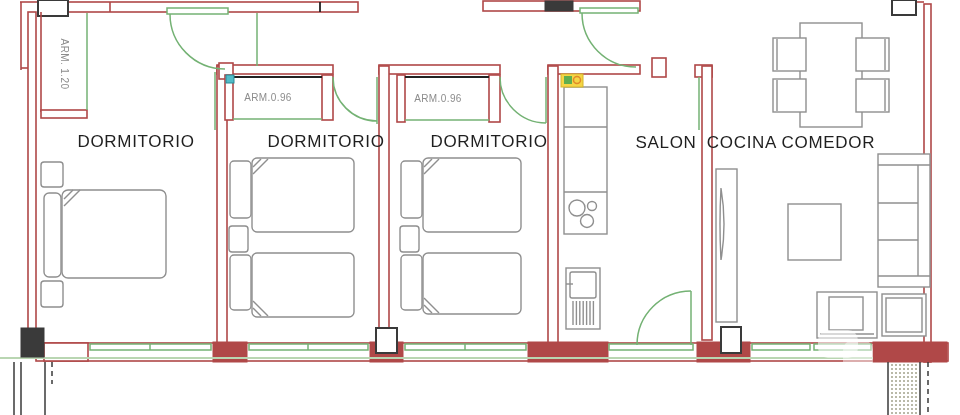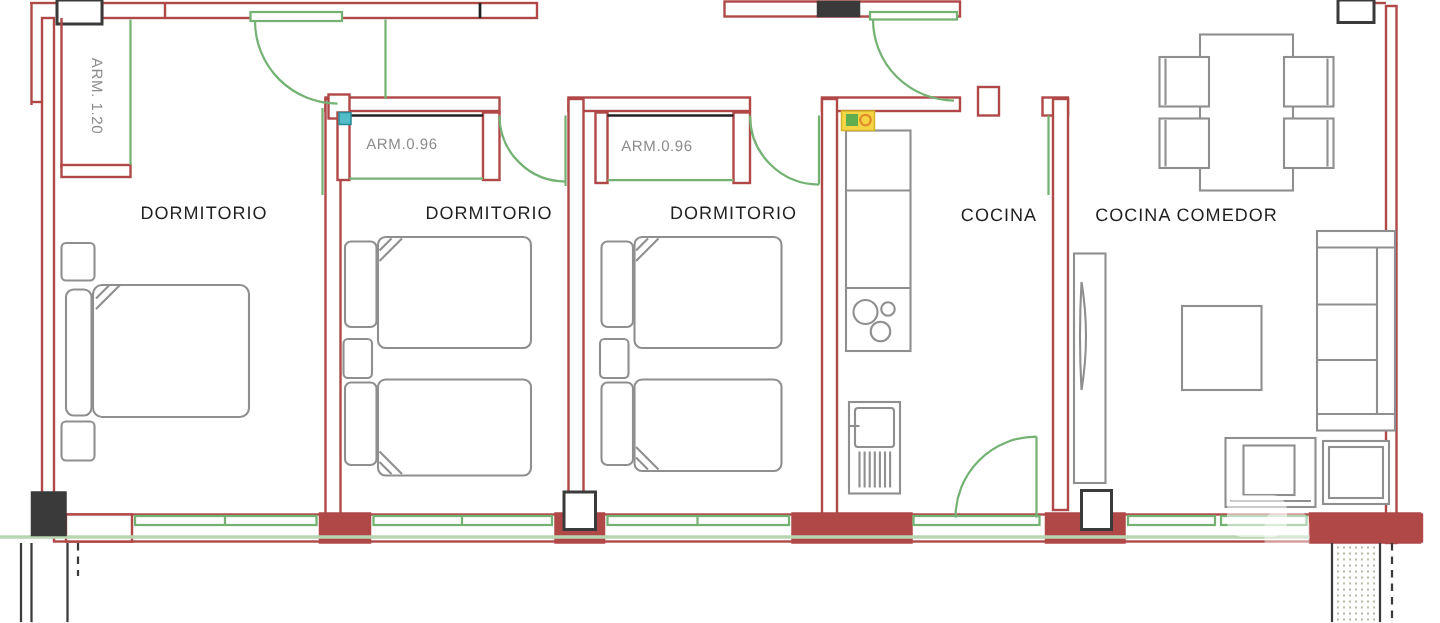--- a/index.html
+++ b/index.html
@@ -1,18 +1,18 @@
 <!DOCTYPE html>
 <html style="--background: #ffffff; --wall: #b04848; --door_green: #74b274; --window_sill: #b9d6b2; --furniture: #8f8f8f; --pillar: #3a3a3a; --label_dark: #1f1f1f; --label_gray: #8c8c8c; --marker_cyan: #52bcc8; --marker_yellow: #f5d544; --marker_green: #5fae4e; --marker_orange: #e08a28;"><head>
 <meta charset="utf-8">
 <style>
   html,body{margin:0;padding:0;background:#fff}
   #plan{position:relative;width:960px;height:415px;background:var(--background,#fff);font-family:"Liberation Sans",sans-serif;overflow:hidden}
   #plan svg{position:absolute;left:0;top:0}
-  .room-label{position:absolute;transform:translate(-50%,-50%);font-size:12px;letter-spacing:.7px;color:var(--label_dark,#1f1f1f);white-space:nowrap;font-weight:500}
+  .room-label{position:absolute;transform:translate(-50%,-50%);font-size:17px;letter-spacing:.7px;color:var(--label_dark,#1f1f1f);white-space:nowrap;font-weight:500}
   .closet-label{position:absolute;transform:translate(-50%,-50%);font-size:10px;letter-spacing:.4px;color:var(--label_gray,#8c8c8c);white-space:nowrap}
   .closet-label.vertical{transform:translate(-50%,-50%) rotate(90deg)}
   .wall{fill:#fff;stroke:var(--wall,#b04848);stroke-width:1.6}
   .wallf{fill:var(--wall,#b04848);stroke:var(--wall,#b04848);stroke-width:1}
   .wline{fill:none;stroke:var(--wall,#b04848);stroke-width:1.6}
   .grn{fill:none;stroke:var(--door_green,#74b274);stroke-width:1.5}
   .grnf{fill:#fff;stroke:var(--door_green,#74b274);stroke-width:1.5}
   .sill{stroke:var(--window_sill,#b9d6b2);stroke-width:2.2;fill:none}
   .fur{fill:#fff;stroke:var(--furniture,#8f8f8f);stroke-width:1.4}
   .furl{fill:none;stroke:var(--furniture,#8f8f8f);stroke-width:1.4}
@@ -291,15 +291,15 @@
   <div class="wmark" style="left:818px;top:330px;width:40px;height:28px"></div>
   <div class="wmark" style="left:843px;top:340px;width:30px;height:34px;background:rgba(255,255,255,.45)"></div>
   <div class="wmark" style="left:845px;top:362px;width:26px;height:22px;background:rgba(255,255,255,.5)"></div>
 
   <div class="closet-label vertical" style="left:64px;top:64px">ARM. 1.20</div>
   <div class="room-label" style="left:136px;top:142px">DORMITORIO</div>
   <div class="closet-label" style="left:268px;top:97px">ARM.0.96</div>
   <div class="room-label" style="left:326px;top:142px">DORMITORIO</div>
   <div class="closet-label" style="left:438px;top:98px">ARM.0.96</div>
   <div class="room-label" style="left:489px;top:142px">DORMITORIO</div>
-  <div class="room-label" style="left:666px;top:143px">COCINA</div>
+  <div class="room-label" style="left:666px;top:143px">SALON</div>
   <div class="room-label" style="left:791px;top:143px">COCINA COMEDOR</div>
 </div>
 
 </body></html>

